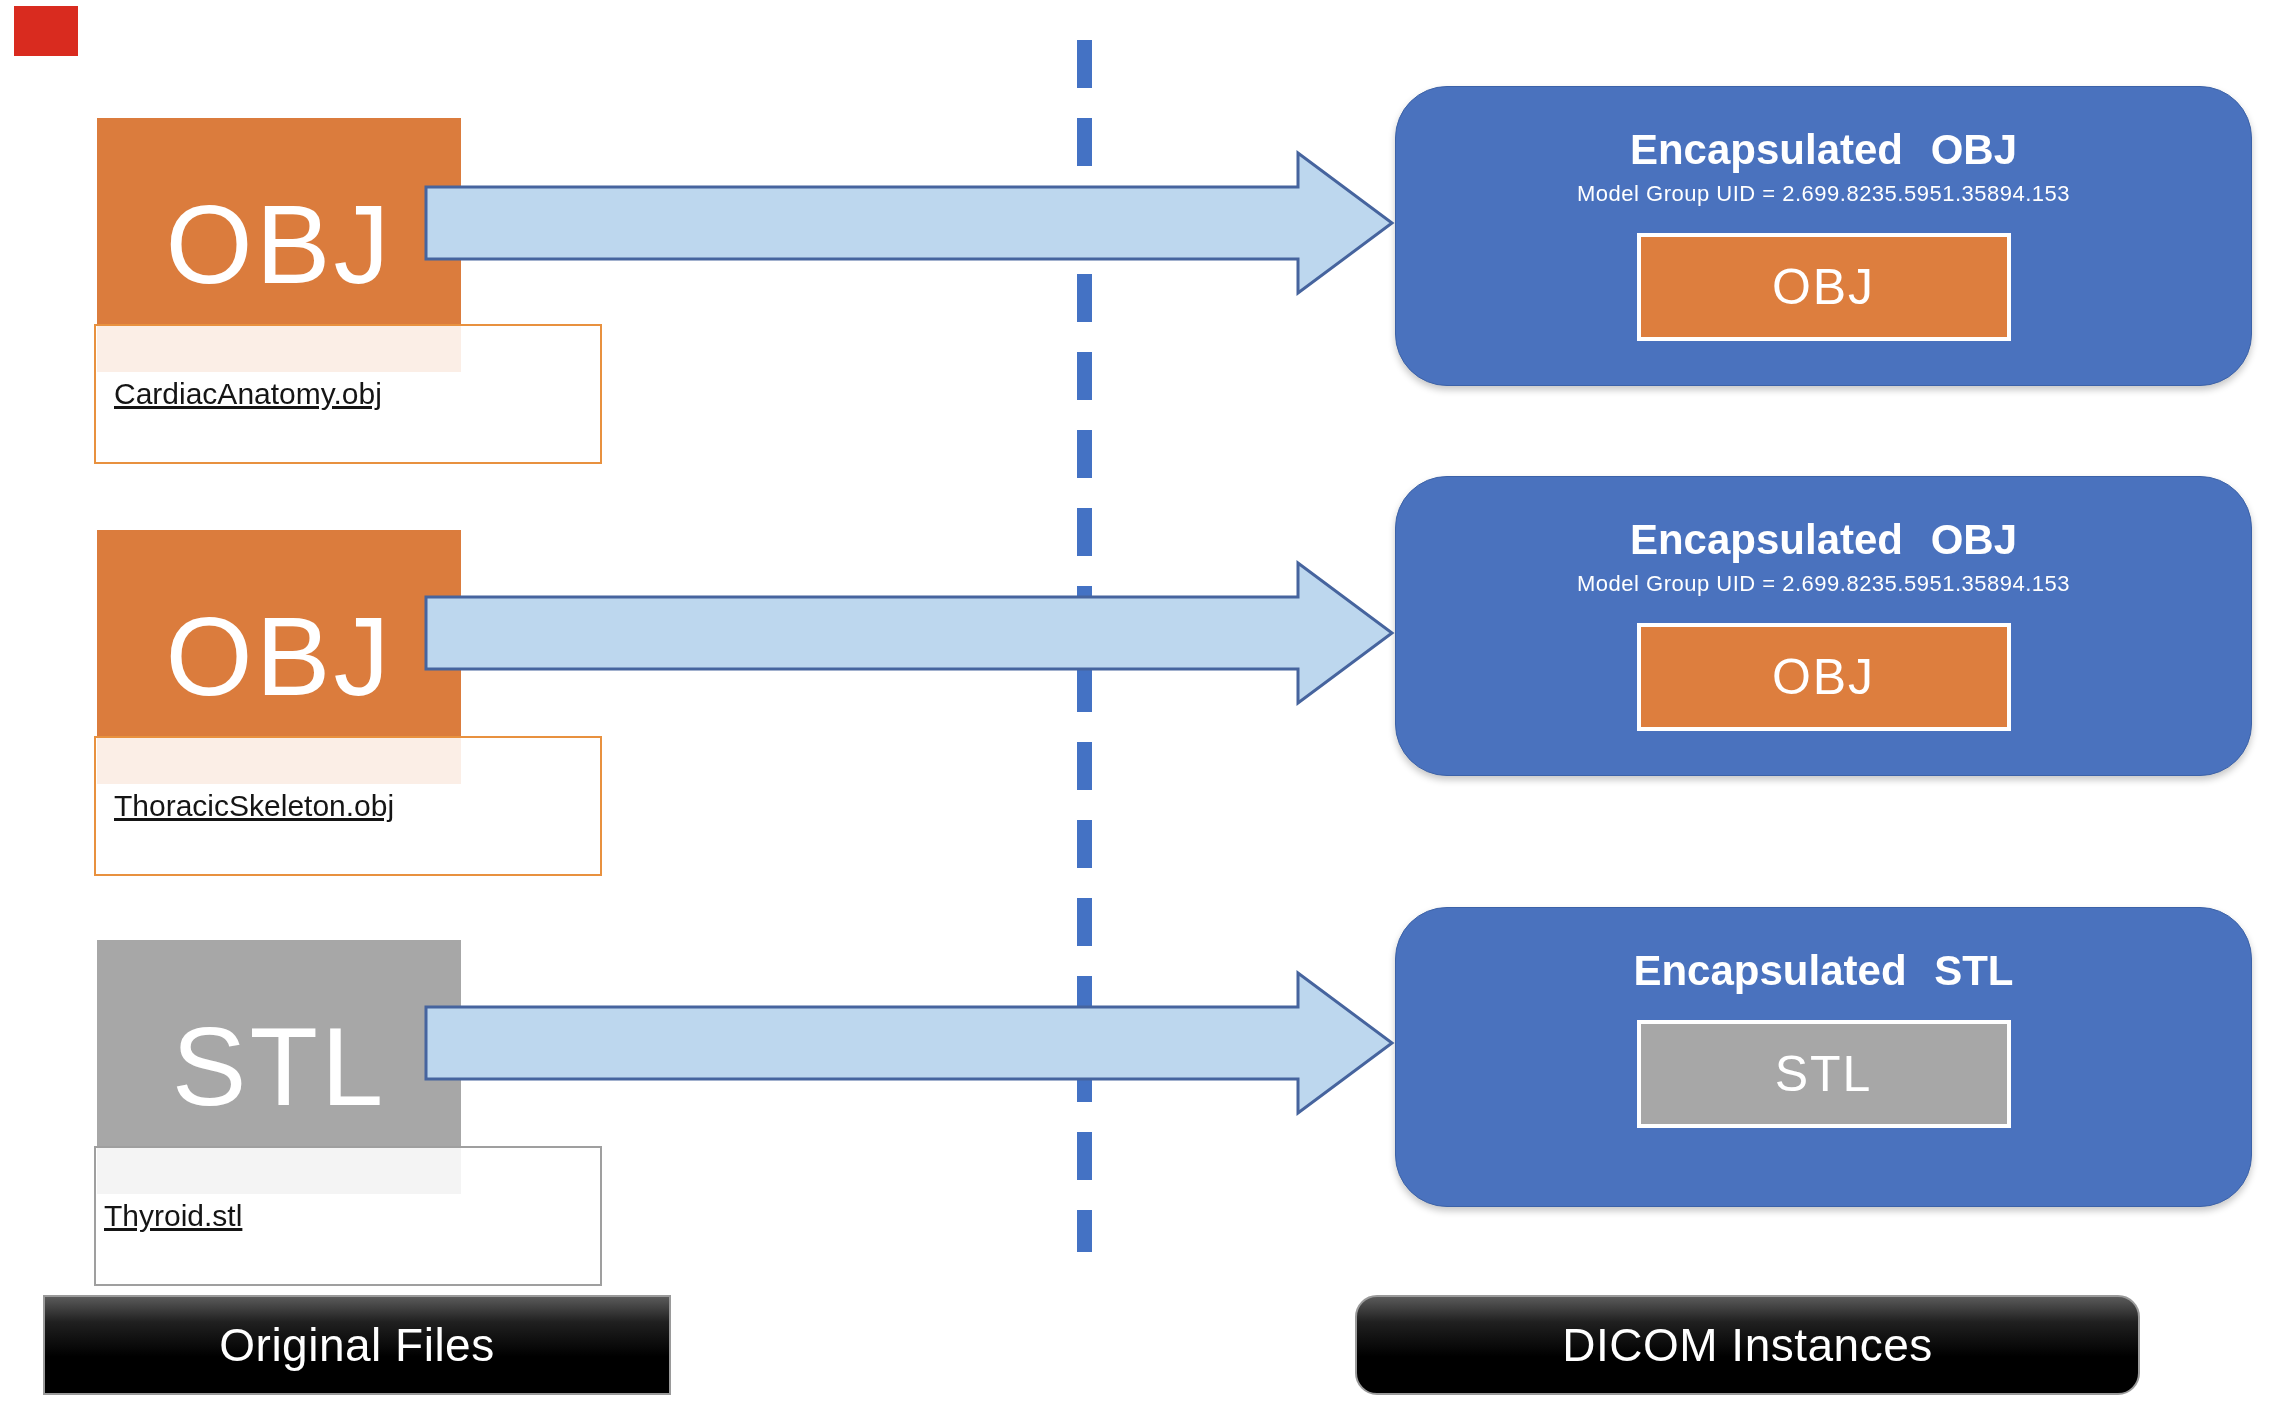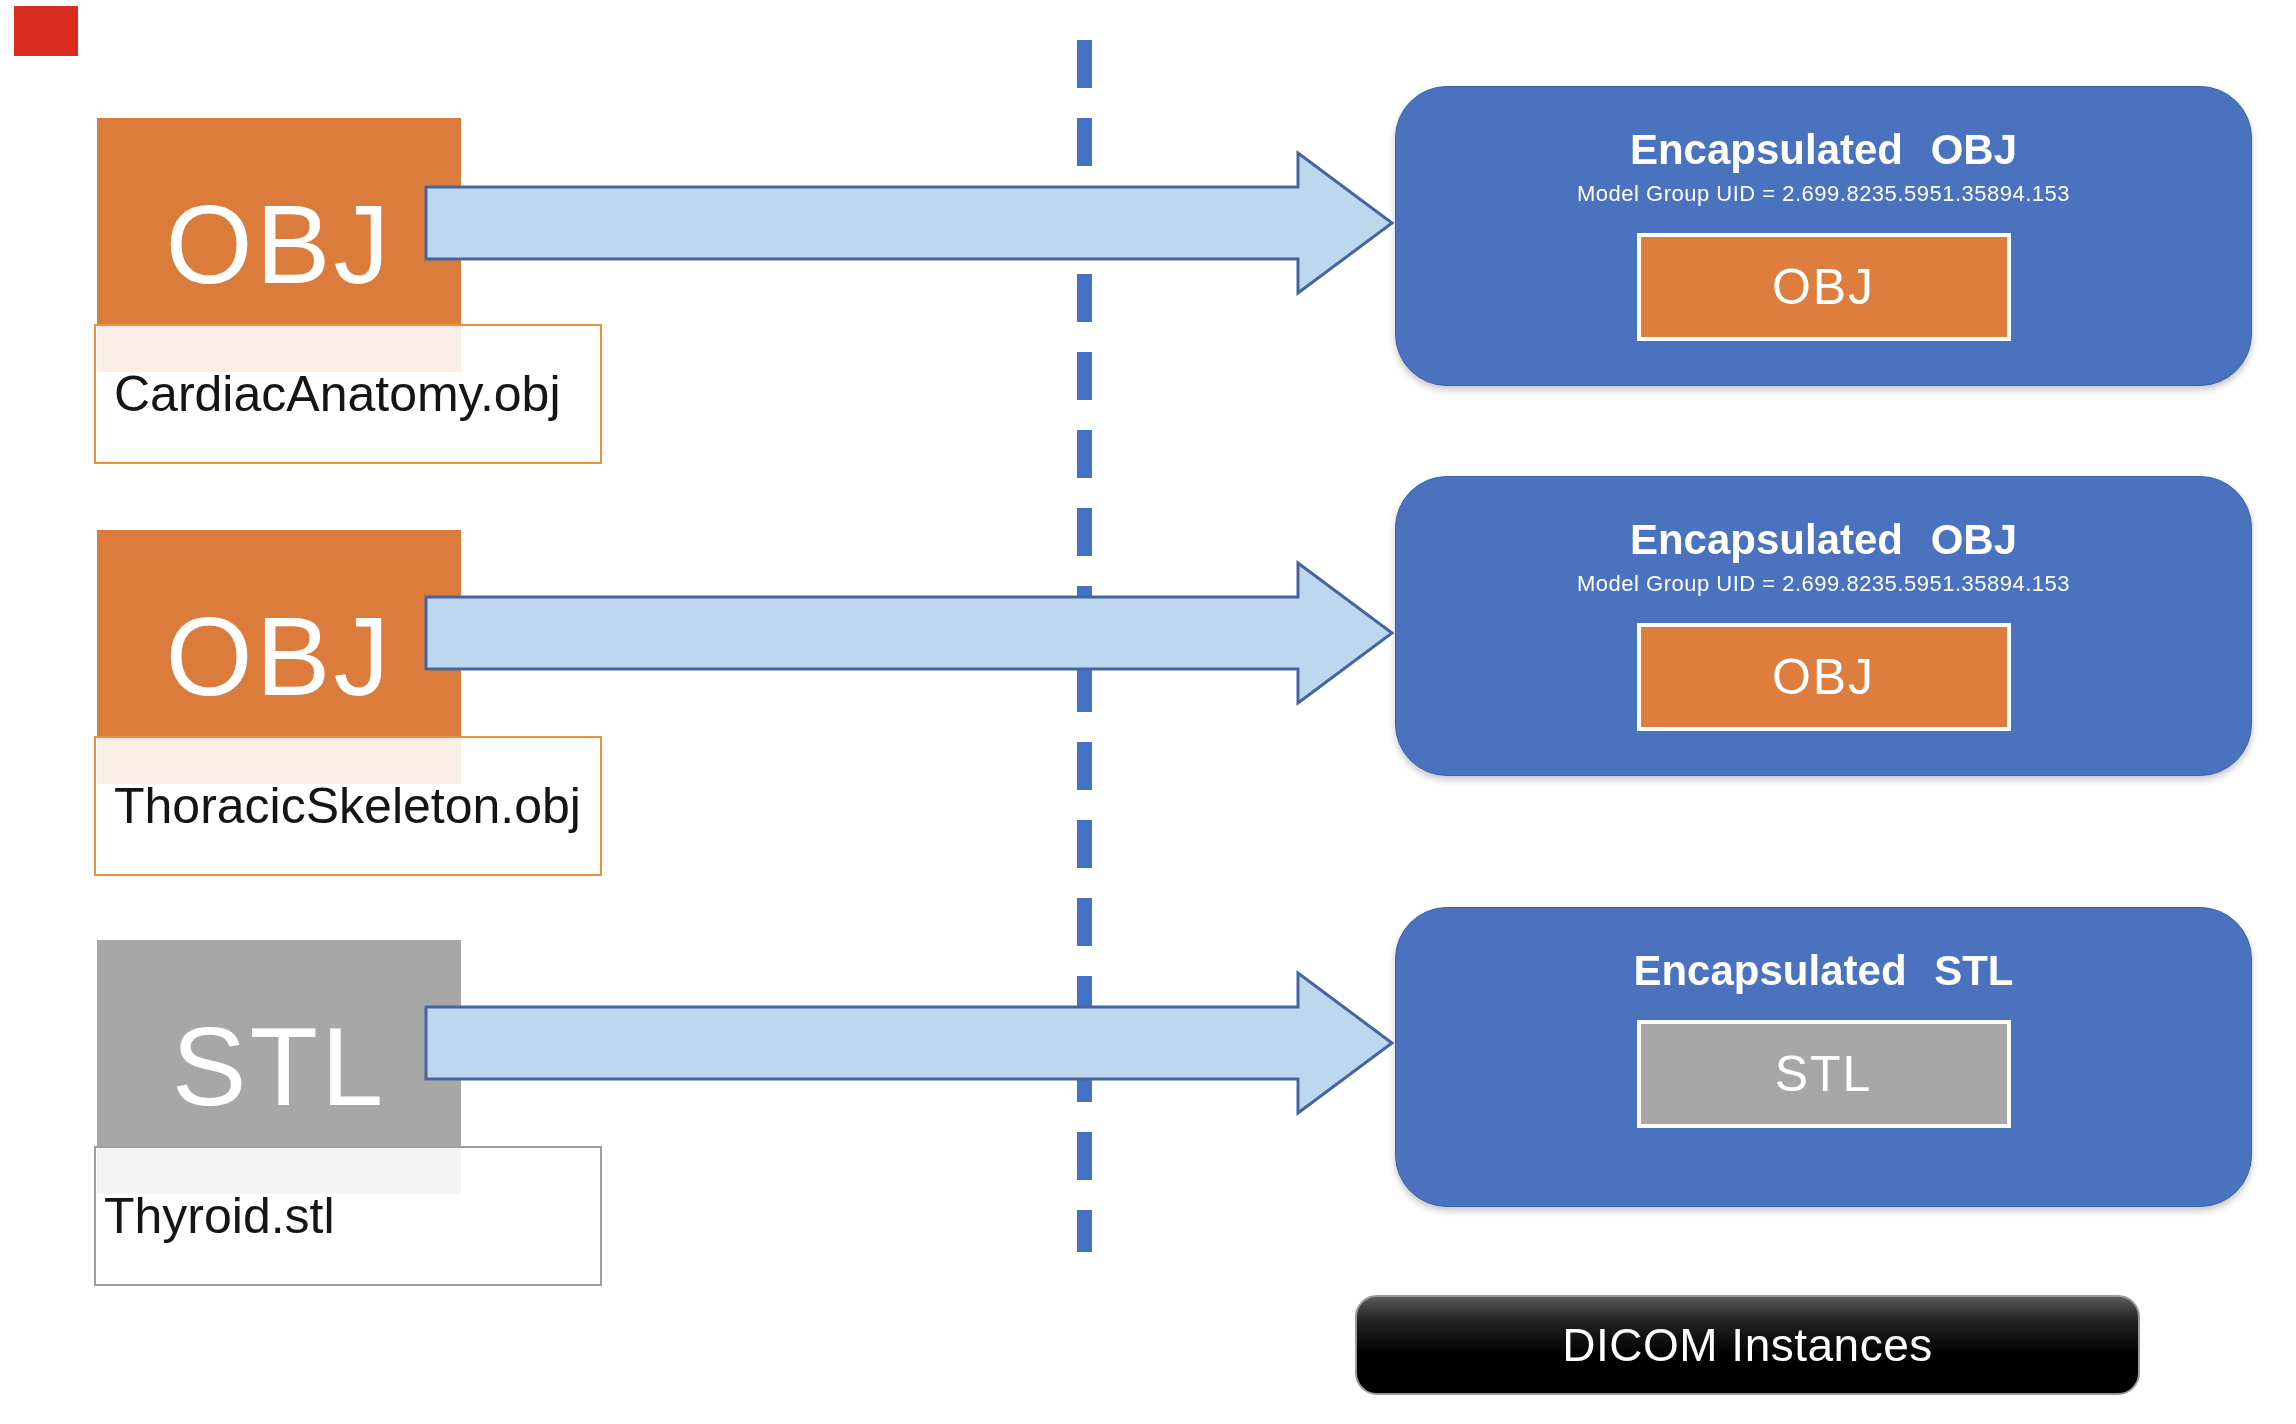--- a/index.html
+++ b/index.html
@@ -12,21 +12,21 @@
   
   .file-box{position:absolute;left:97px;width:364px;height:254px;display:flex;align-items:center;justify-content:center;}
   .file-box.orange{background:var(--orange);}
   .file-box.gray{background:var(--gray);}
   .file-box .ftype{color:#fff;font-size:112px;font-weight:400;letter-spacing:3px;line-height:1;}
 
   .file-label{position:absolute;left:94px;width:508px;height:140px;background:rgba(255,255,255,0.87);
       display:flex;align-items:center;box-sizing:border-box;padding-left:18px;z-index:5;}
   .file-label.orange-border{border:2px solid var(--orange_border);}
   .file-label.gray-border{border:2px solid var(--gray_border);padding-left:8px;}
-  .file-label .fname{color:#151515;font-size:50px;}
+  .file-label .fname{color:#151515;font-size:30px;text-decoration:underline;}
 
   
   .arrow-svg{position:absolute;left:420px;width:980px;height:160px;z-index:2;}
 
   
   .divider{position:absolute;left:1077px;top:40px;width:15px;height:1212px;
       background:repeating-linear-gradient(to bottom, var(--blue_line) 0 48px, transparent 48px 78px);}
 
   
   .dicom-card{position:absolute;left:1395px;width:857px;height:300px;background:var(--blue_card);
@@ -104,17 +104,20 @@
     </div>
   </div>
 
   <div class="dicom-card" style="top:907px">
     <div class="dicom-title">Encapsulated STL</div>
     <div class="chip gray">
       <span>STL</span>
     </div>
   </div>
 
+  <div class="section-label left">
+    <span>Original Files</span>
+  </div>
   <div class="section-label right">
     <span>DICOM Instances</span>
   </div>
 
 </div>
 
 </body></html>

